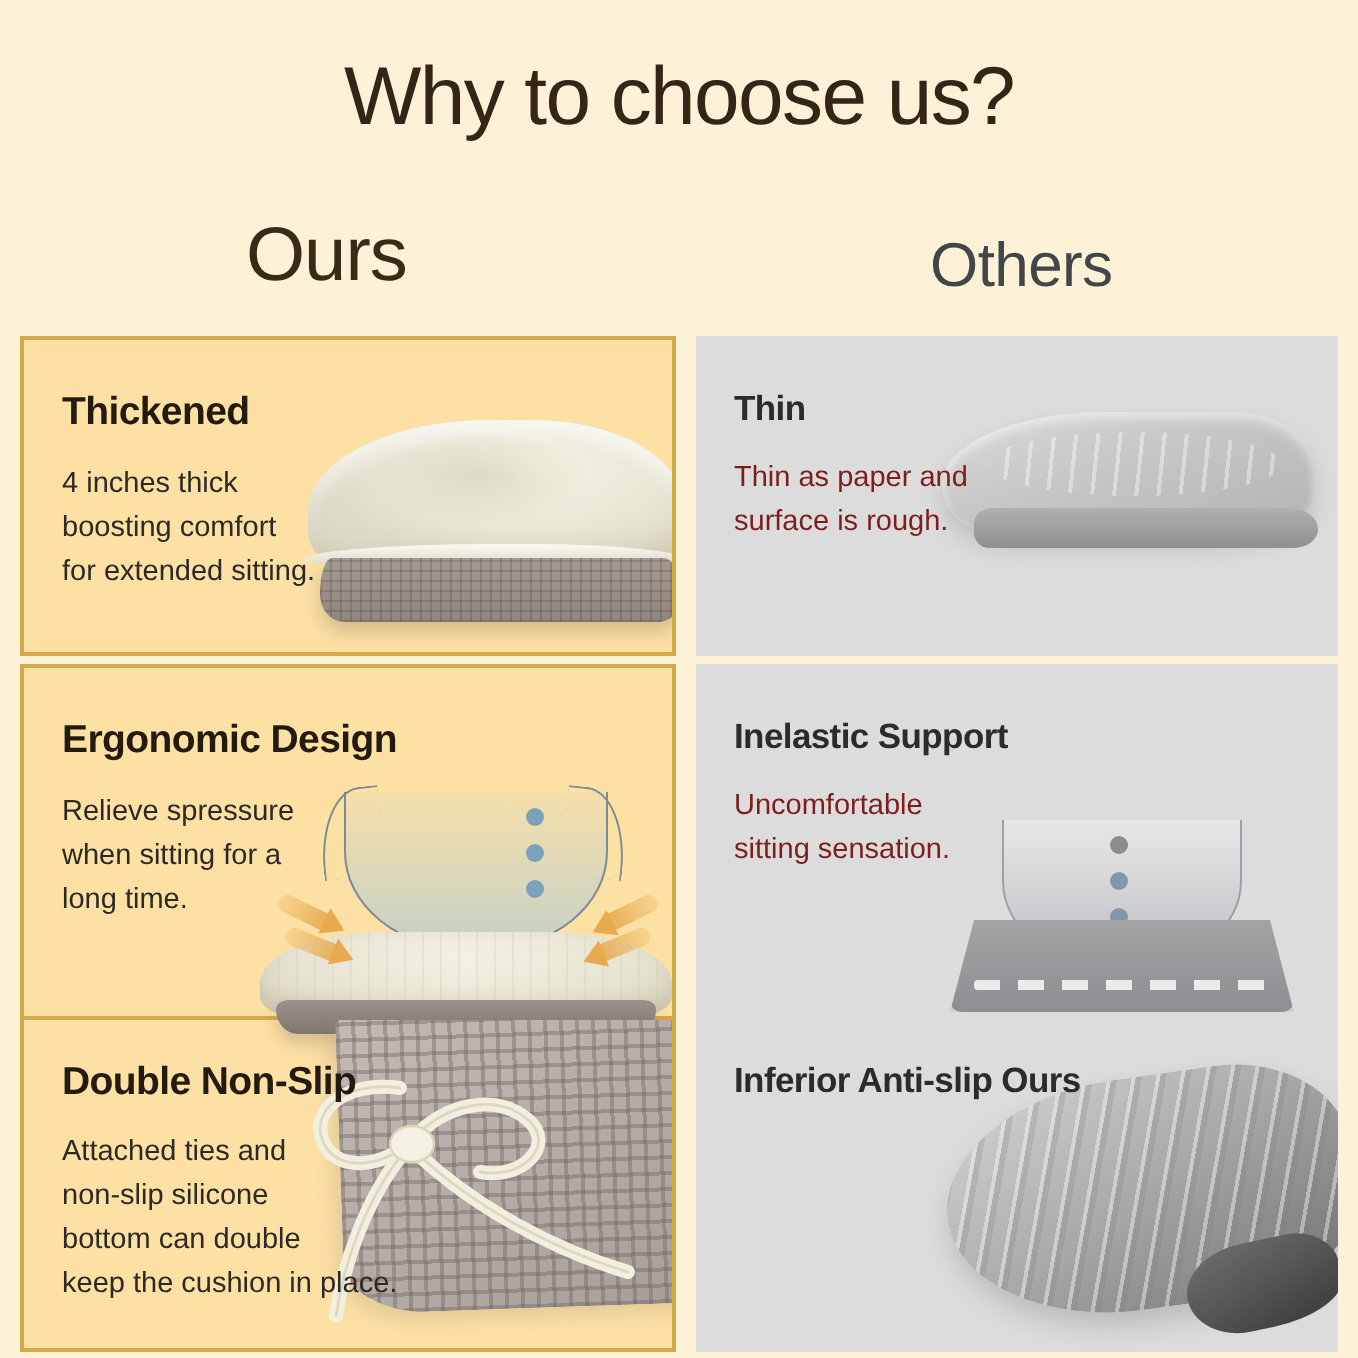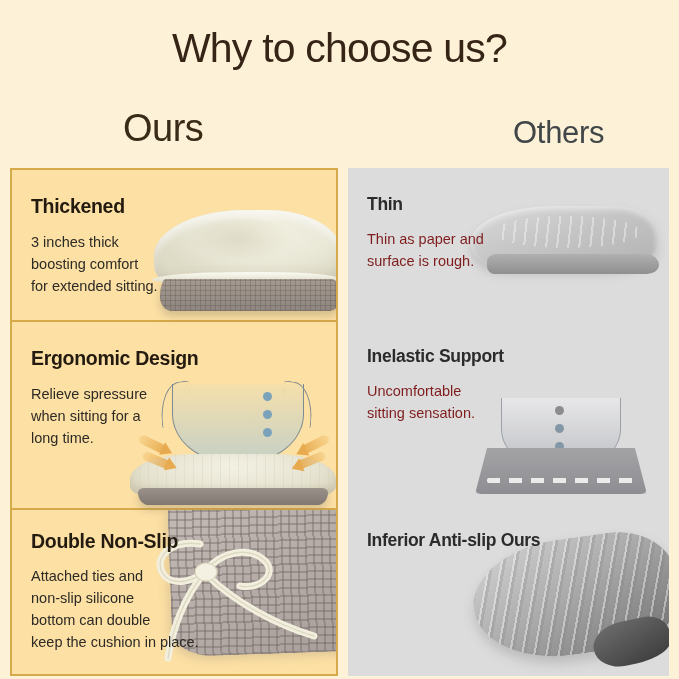--- a/index.html
+++ b/index.html
@@ -47,38 +47,37 @@
     font-size: 38px;
     letter-spacing: -0.5px;
     color: #3a2a18;
   }
   .col-head.others {
     top: 117px;
     left: 465px;
     font-size: 31px;
     letter-spacing: -0.3px;
     color: #414649;
-    margin-left: 48px;
   }
 
   
   .grid {
     position: absolute;
     top: 168px;
     left: 10px;
     width: 659px;
     height: 496px;
   }
   .row {
     position: absolute;
     left: 0;
     width: 659px;
   }
   .row.r1 { top: 0px;   height: 160px; }
-  .row.r2 { top: 152px; height: 204px; }
+  .row.r2 { top: 164px; height: 204px; }
   .row.r3 { top: 340px; height: 168px; }
 
   .card {
     position: absolute;
     top: 0;
     height: 100%;
     overflow: hidden;
     box-sizing: border-box;
     padding-left: 16px;
   }
@@ -351,21 +350,21 @@
 
   <div class="col-head ours">Ours</div>
   <div class="col-head others">Others</div>
 
   <div class="grid">
 
     <div class="row r1">
 
       <div class="card ours">
         <div class="card-title">Thickened</div>
-        <div class="card-body">3 inches thick
+        <div class="card-body">4 inches thick
 boosting comfort
 for extended sitting.</div>
         <div class="art art-thick">
           <div class="top"></div>
           <div class="seam"></div>
           <div class="piping"></div>
           <div class="base"></div>
         </div>
       </div>
 

